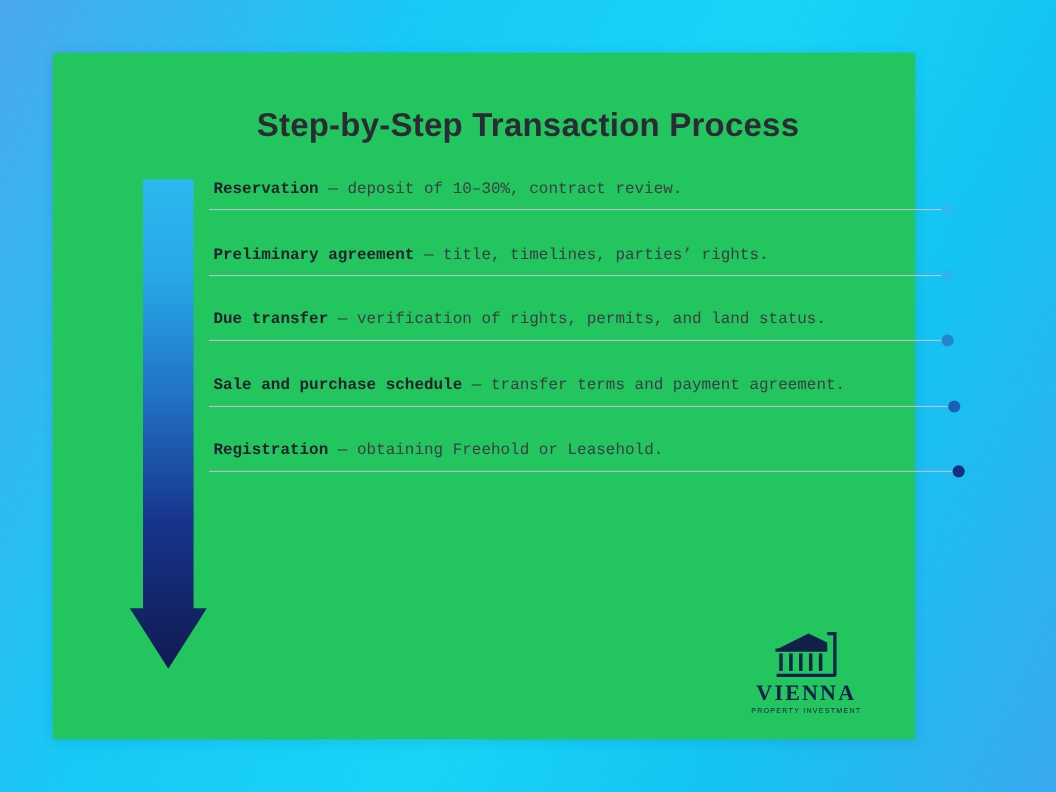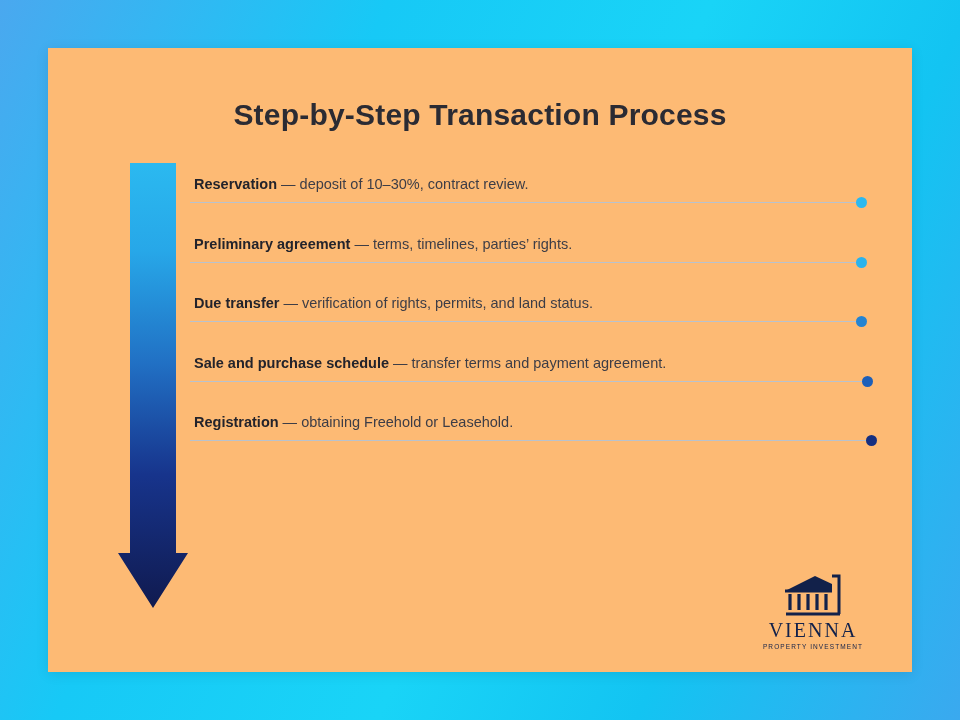--- a/index.html
+++ b/index.html
@@ -15,23 +15,23 @@
   }
   .slide-bg {
     position: absolute;
     inset: 0;
     background: linear-gradient(115deg, #4aa8ef 0%, #17c9f6 30%, #19d4f7 55%, #13c4f2 75%, #3aa9ef 100%);
   }
   .card {
     position: absolute;
     left: 48px;
     top: 48px;
-    width: 864px;
+    width: 784px;
     height: 624px;
-    background: #fdba74;
+    background: #22c55e;
     box-shadow: 0 2px 12px rgba(0,0,0,0.10);
   }
   .title {
     position: absolute;
     left: 0;
     top: 50px;
     width: 864px;
     text-align: center;
     font-size: 30px;
     font-weight: bold;
@@ -45,22 +45,23 @@
     top: 115px;
     width: 70px;
     height: 445px;
   }
   .arrow-svg { display: block; }
 
   
   .steps {
     position: absolute;
     left: 142px;
-    top: 128px;
+    top: 116px;
     width: 670px;
+    font-family: Liberation Mono, monospace;
   }
   .step {
     position: relative;
     height: 59.5px;
   }
   .step-text {
     position: absolute;
     left: 4px;
     top: 0;
     font-size: 14.5px;
@@ -96,21 +97,21 @@
   }
   .logo-mark {
     display: block;
     margin: 0 auto 2px auto;
   }
   .logo-name {
     font-family: "Liberation Serif", serif;
     font-size: 20px;
     letter-spacing: 2px;
     color: #12214a;
-    font-weight: normal;
+    font-weight: bold;
     line-height: 1.05;
   }
   .logo-sub {
     font-family: "Liberation Sans", sans-serif;
     font-size: 6.5px;
     letter-spacing: 1.1px;
     color: #12214a;
     margin-top: 2px;
   }
 </style>
@@ -143,21 +144,21 @@
     <div class="step">
       <div class="step-text">
         <b>Reservation</b><span> — deposit of 10–30%, contract review.</span>
       </div>
       <div class="step-line" style="width:672px"></div>
       <div class="step-dot" style="left:666px;background:#2bb9f0"></div>
     </div>
 
     <div class="step">
       <div class="step-text">
-        <b>Preliminary agreement</b><span> — terms, timelines, parties’ rights.</span>
+        <b>Preliminary agreement</b><span> — title, timelines, parties’ rights.</span>
       </div>
       <div class="step-line" style="width:672px"></div>
       <div class="step-dot" style="left:666px;background:#2ab3ec"></div>
     </div>
 
 
     <div class="step">
       <div class="step-text">
         <b>Due transfer</b><span> — verification of rights, permits, and land status.</span>
       </div>

